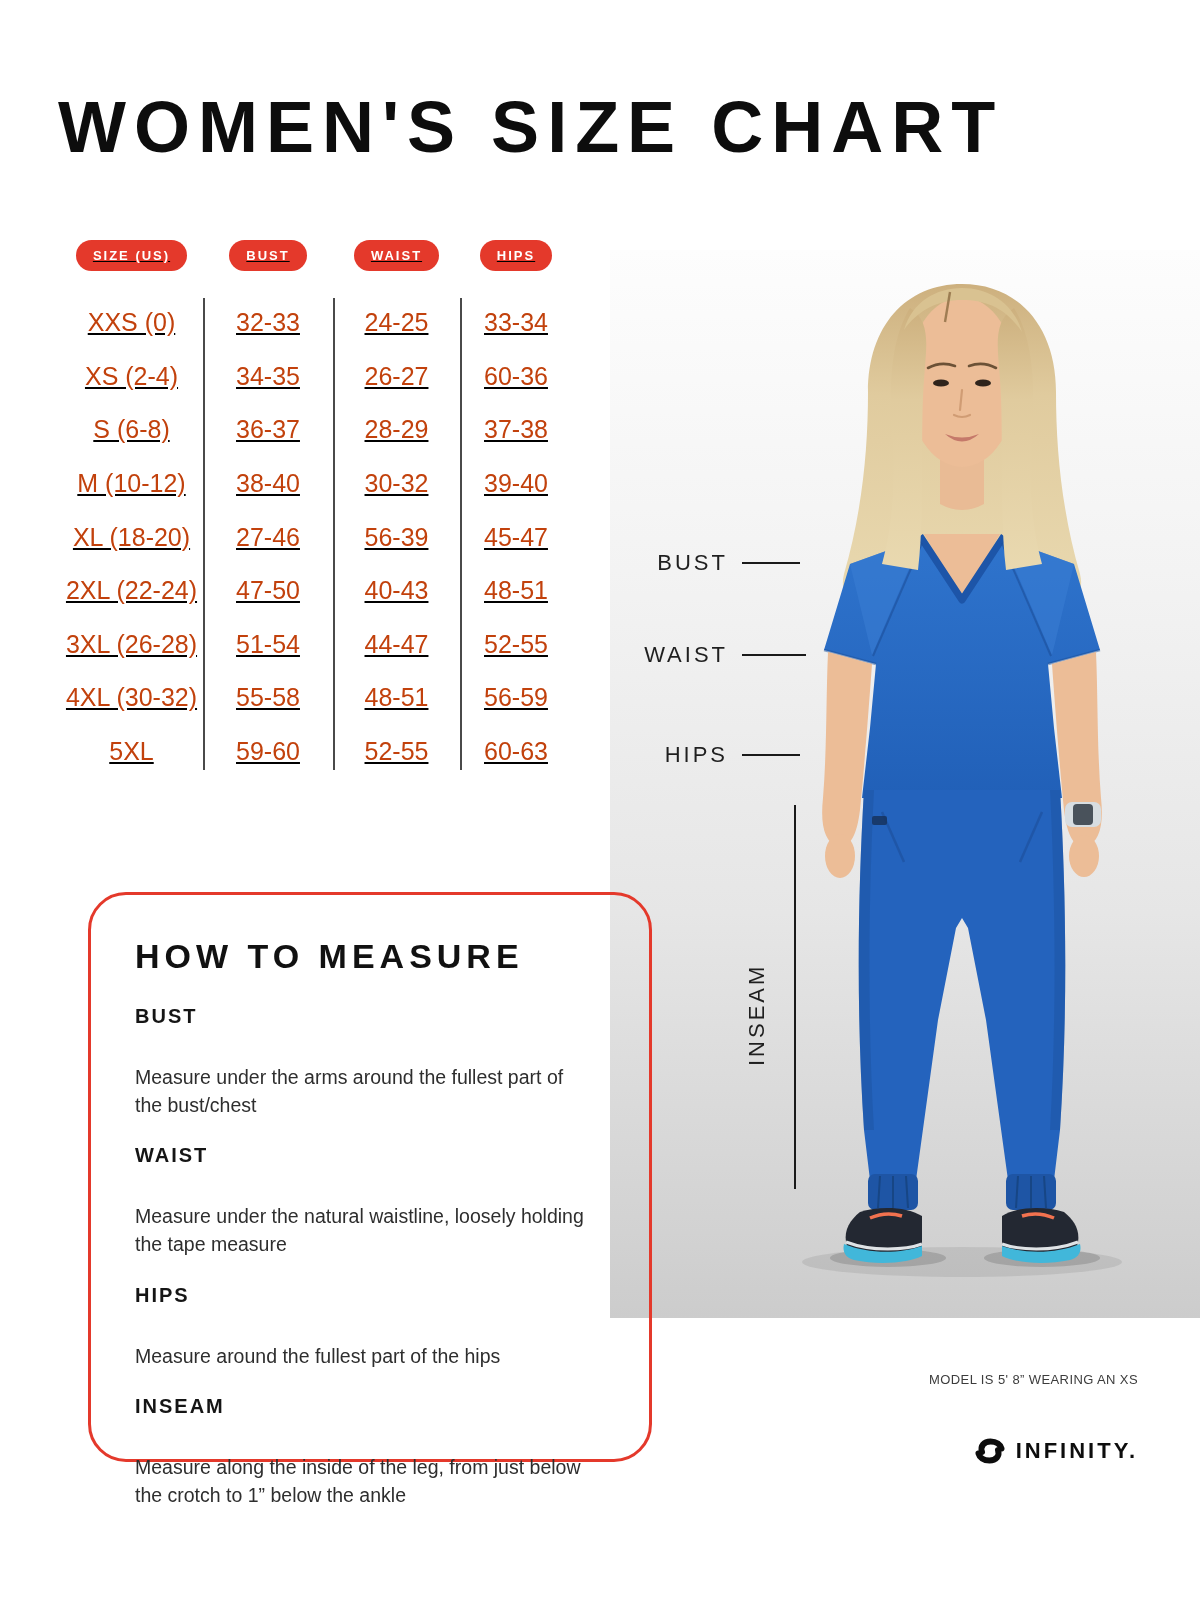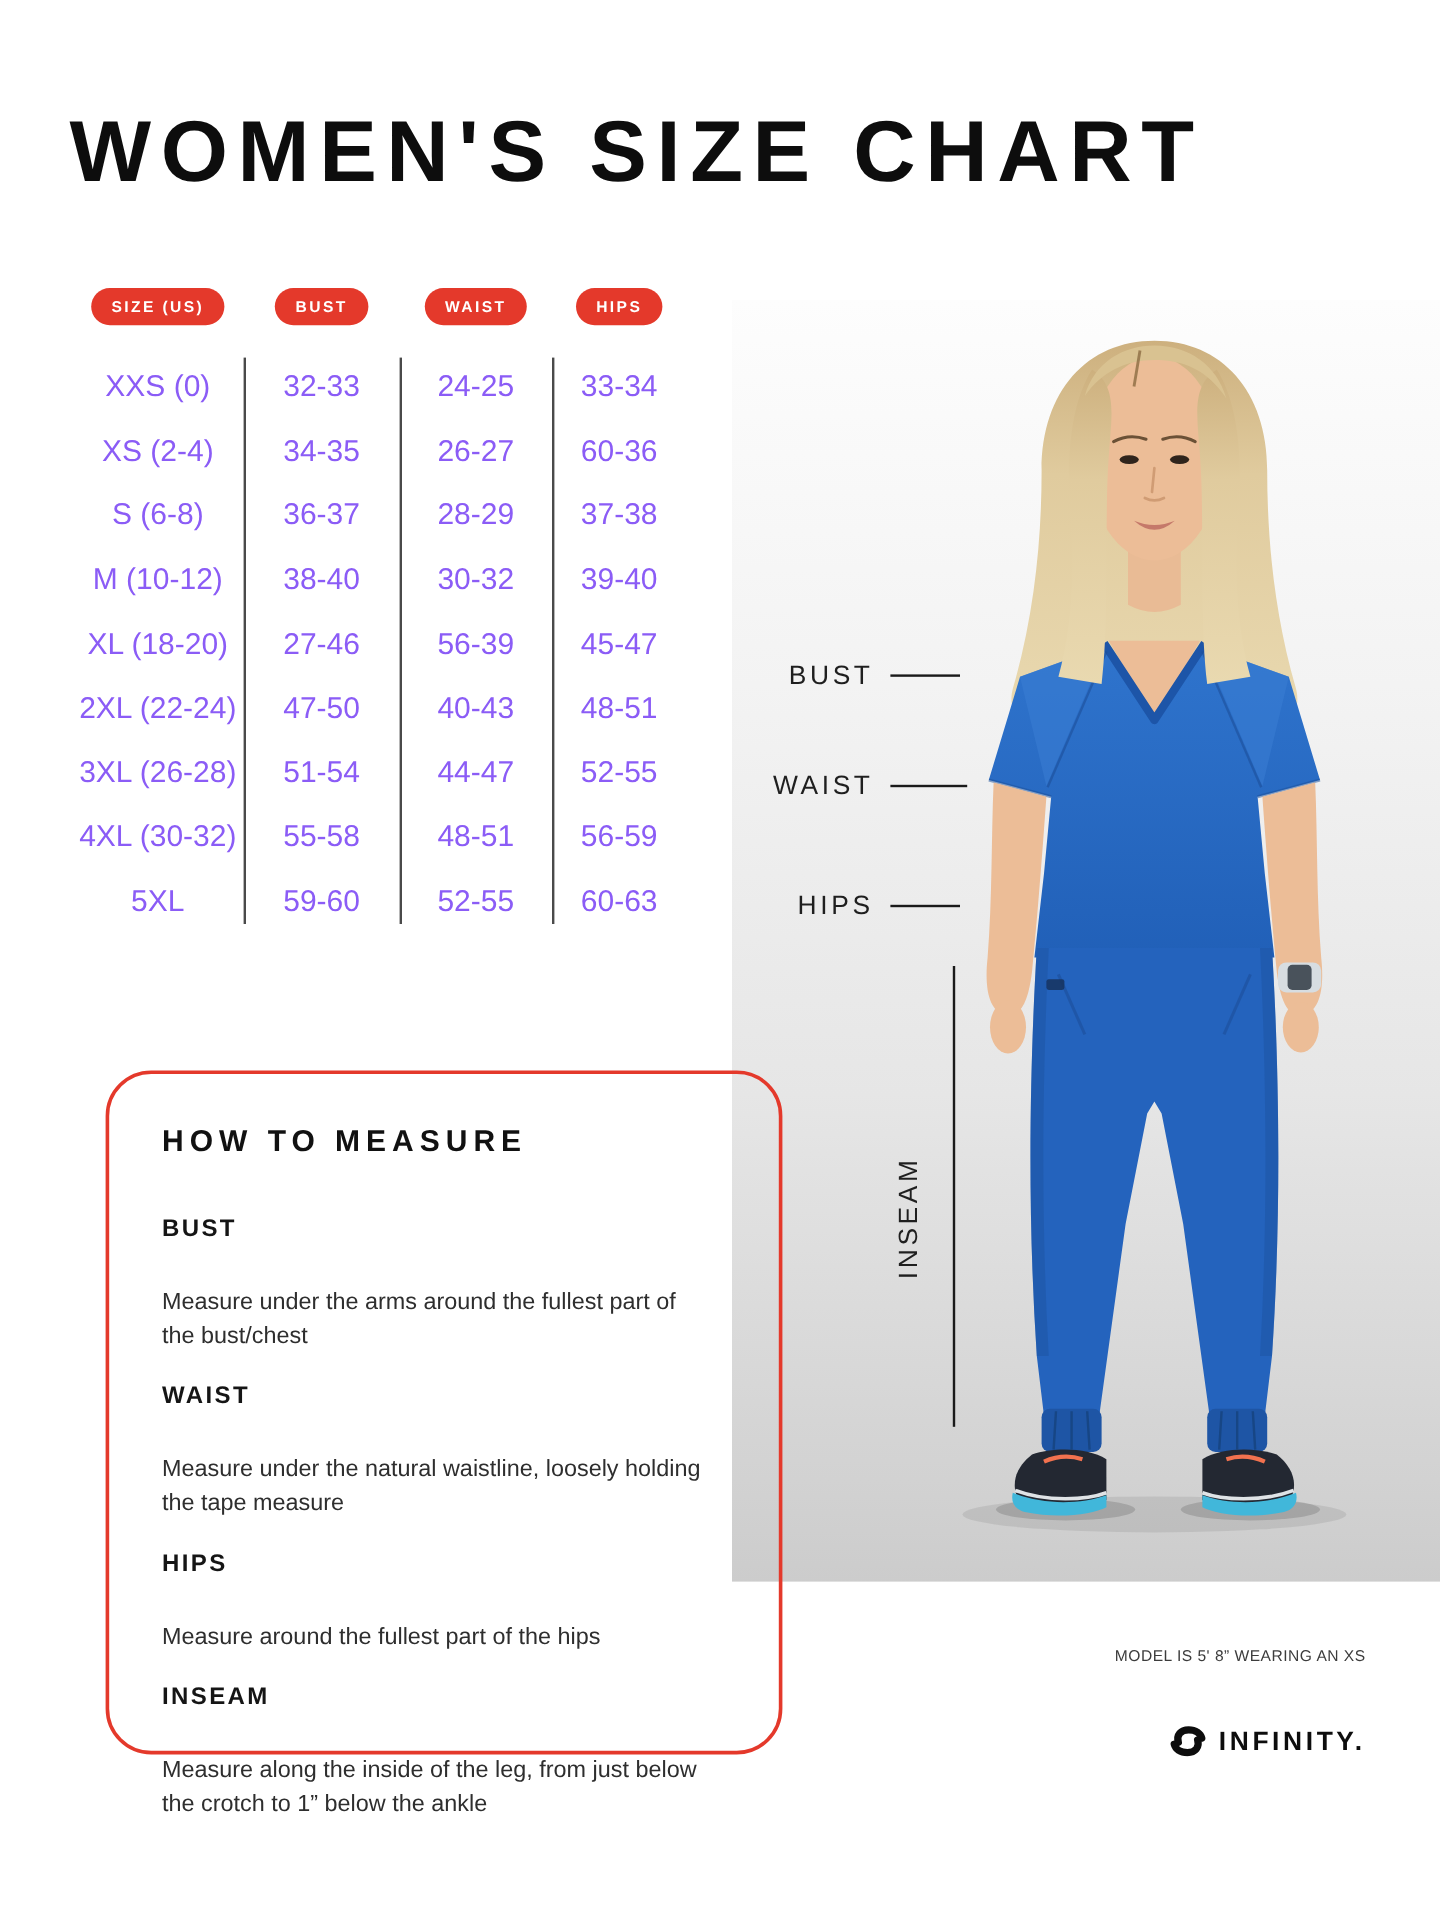--- a/index.html
+++ b/index.html
@@ -9,32 +9,32 @@
     font-family:"Liberation Sans", sans-serif; overflow:hidden;
   }
   
   .title {
     position:absolute; left:58px; top:86px;
     font-size:72px; font-weight:700; letter-spacing:8px; color:#0d0d0d;
     white-space:nowrap;
   }
   
   .size-table { position:absolute; left:60px; top:240px; width:512px; }
-  .pill-row, .trow { display:grid; grid-template-columns:143px 130px 127px 112px; }
+  .pill-row, .trow { display:grid; grid-template-columns:143px 130px 127px 112px;text-decoration:underline; }
   .pill-cell { display:flex; justify-content:center; align-items:center; }
   .pill {
     background:#e4392b; color:#ffffff; border-radius:16px;
     height:31px; line-height:31px; padding:0 17px;
     font-size:13px; font-weight:700; letter-spacing:2px; white-space:nowrap;
   }
   .rows { margin-top:25px; position:relative; }
   .trow { height:53.6px; }
   .tcell {
     display:flex; align-items:center; justify-content:center;
-    font-size:25px; color:#8b5cf6;
+    font-size:25px; color:#c2410c;
   }
   .vline { position:absolute; top:2px; bottom:8px; width:1.5px; background:#4a4a4a; }
   .vline.v1 { left:143px; } .vline.v2 { left:273px; } .vline.v3 { left:400px; }
   
   .photo {
     position:absolute; left:610px; top:250px; width:590px; height:1068px;
     background:linear-gradient(180deg,#fdfdfd 0%, #f3f3f3 30%, #e6e6e6 62%, #d2d2d2 92%, #cccccc 100%);
   }
   .measure-label {
     position:absolute; font-size:22px; letter-spacing:3px; color:#1f1f1f;
@@ -49,21 +49,21 @@
   .caption {
     position:absolute; left:610px; top:1372px; width:528px; text-align:right;
     font-size:13px; letter-spacing:0.4px; color:#3c3c3c;
   }
   
   .measure-box {
     position:absolute; left:88px; top:892px; width:564px; height:570px;
     border:3px solid #e4392b; border-radius:38px; background:transparent;
     padding:42px 44px 0 44px; z-index:5;
   }
-  .measure-title { font-size:25px; font-weight:700; letter-spacing:5px; color:#111; margin-bottom:47px; }
+  .measure-title { font-size:34px; font-weight:700; letter-spacing:5px; color:#111; margin-bottom:29px; }
   .msec { margin-bottom:25px; }
   .msec-label { font-size:20px; font-weight:700; letter-spacing:2px; color:#151515; margin-bottom:9px; }
   .msec-text { font-size:19.5px; line-height:1.42; color:#2e2e2e; max-width:452px;margin-top:36px; }
   
   .brand { position:absolute; right:62px; top:1438px; display:flex; gap:9px; }
   .brand-text { font-size:22px; font-weight:700; letter-spacing:3px; color:#0d0d0d; white-space:nowrap; }
 </style>
 </head>
 <body>
 

